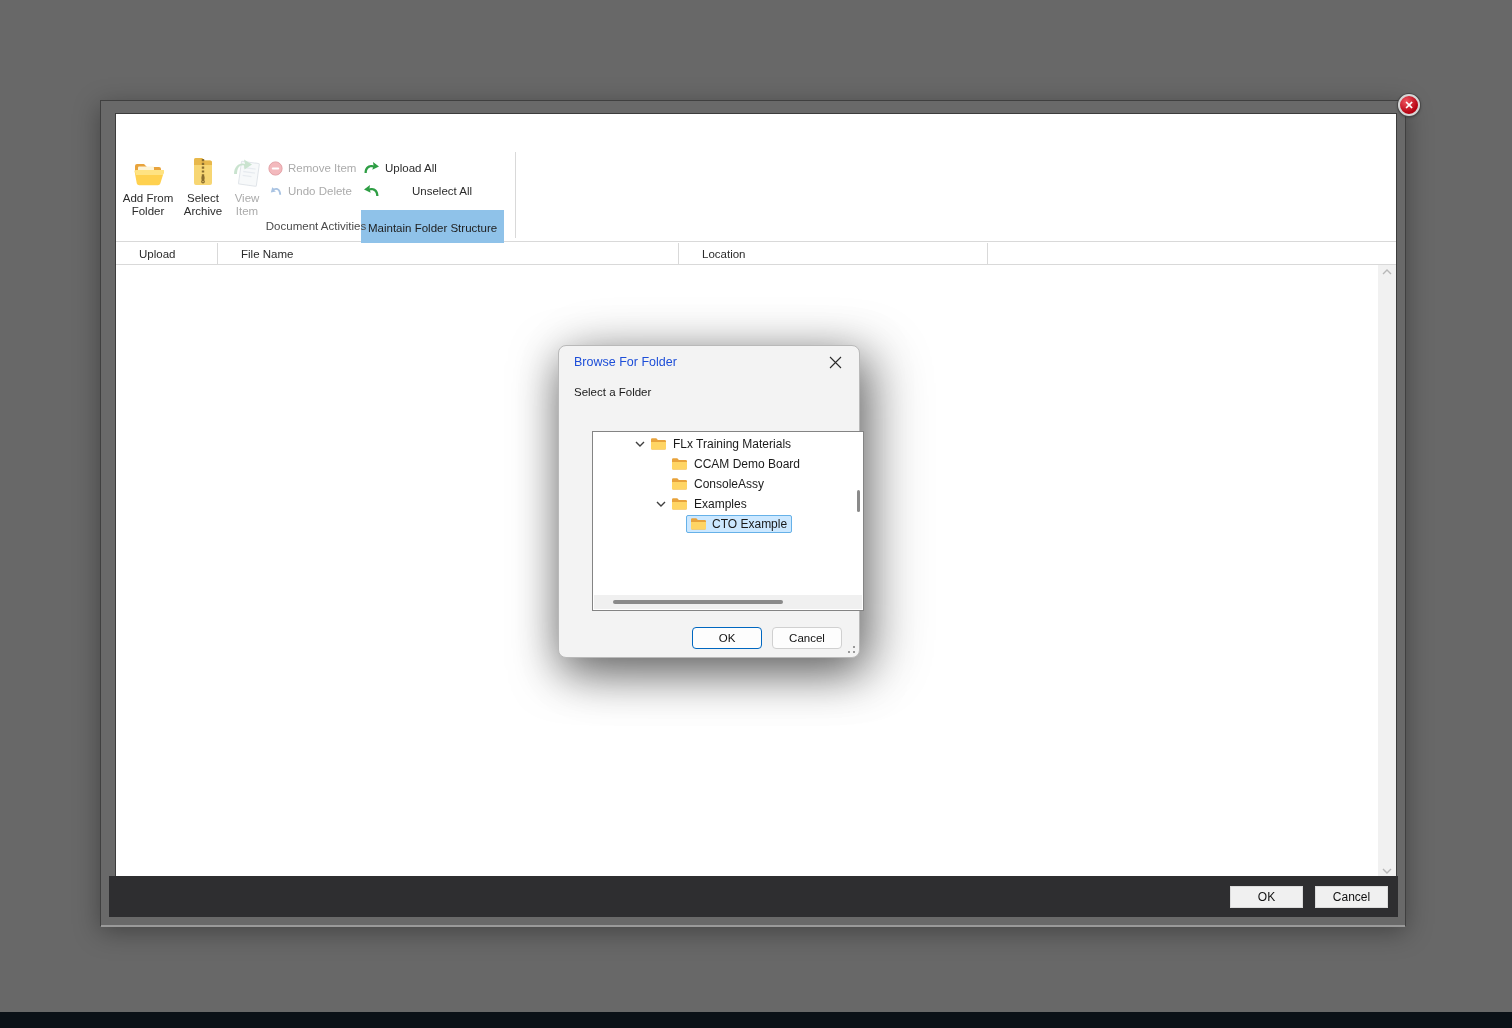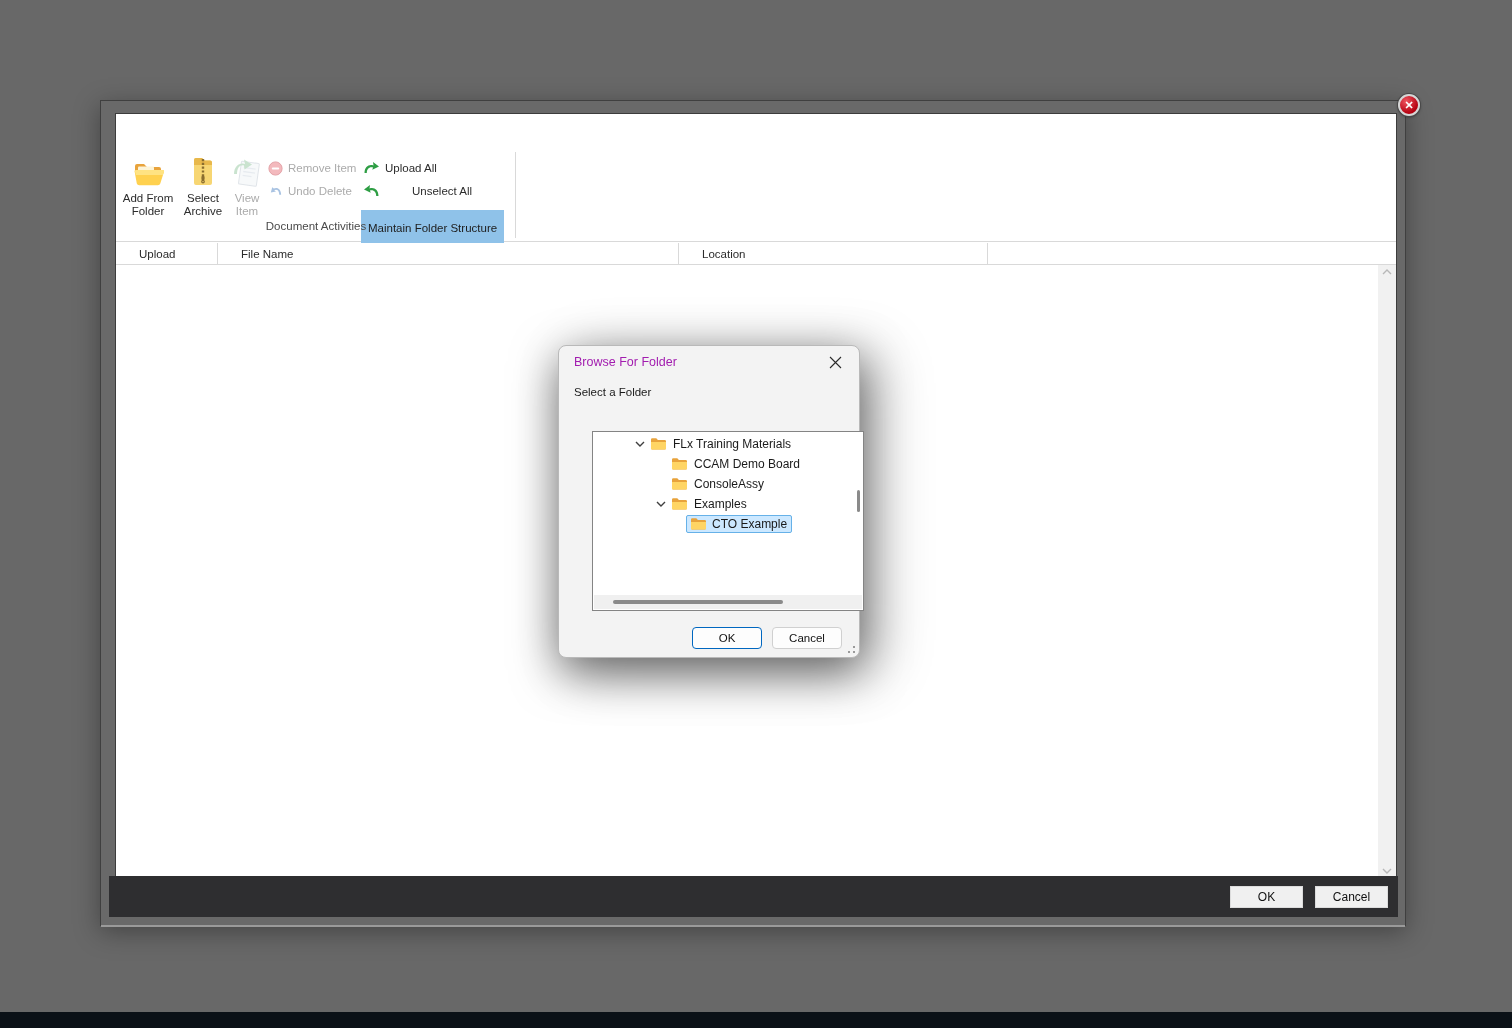--- a/index.html
+++ b/index.html
@@ -62,21 +62,21 @@
   .footerbar { position:absolute; left:8px; right:7px; bottom:8px; height:41px; background:#2e2e30;
                display:flex; align-items:center; justify-content:flex-end; gap:12px; padding-right:10px; }
   .fbtn { width:73px; height:22px; background:#f0f0f0; border:1px solid #dcdcdc; font-size:12px;
           color:#111; display:flex; align-items:center; justify-content:center; cursor:pointer;
           font-family:"Liberation Sans", sans-serif; }
 
   
   .dialog { position:absolute; left:558px; top:345px; width:302px; height:313px; background:#f3f3f3;
             border:1px solid #b9b9b9; border-radius:8px;
             box-shadow:0 14px 45px rgba(0,0,0,.5), 18px 10px 55px rgba(0,0,0,.28); z-index:40; }
-  .dlg-title { position:absolute; left:15px; top:9px; font-size:12.5px; color:#a21caf; }
+  .dlg-title { position:absolute; left:15px; top:9px; font-size:12.5px; color:#1d4ed8; }
   .dlg-close { position:absolute; right:13px; top:5px; width:22px; height:22px; display:flex;
                align-items:center; justify-content:center; cursor:pointer; }
   .dlg-prompt { position:absolute; left:15px; top:40px; font-size:11.5px; color:#1a1a1a; }
 
   .treebox { position:absolute; left:15px; top:85px; width:272px; height:180px; background:#fff;
              border:1px solid #848484;margin-left:18px; }
   .tree { position:absolute; left:0; top:2px; right:10px; }
   .trow { height:20px; display:flex; align-items:center; font-size:12px; color:#1a1a1a; cursor:pointer; }
   .chev { width:21px; height:16px; display:flex; align-items:center; justify-content:center; flex:none; cursor:pointer; }
   .findent0 { margin-left:36px; } .findent1 { margin-left:57px; } .findent2 { margin-left:78px; }

